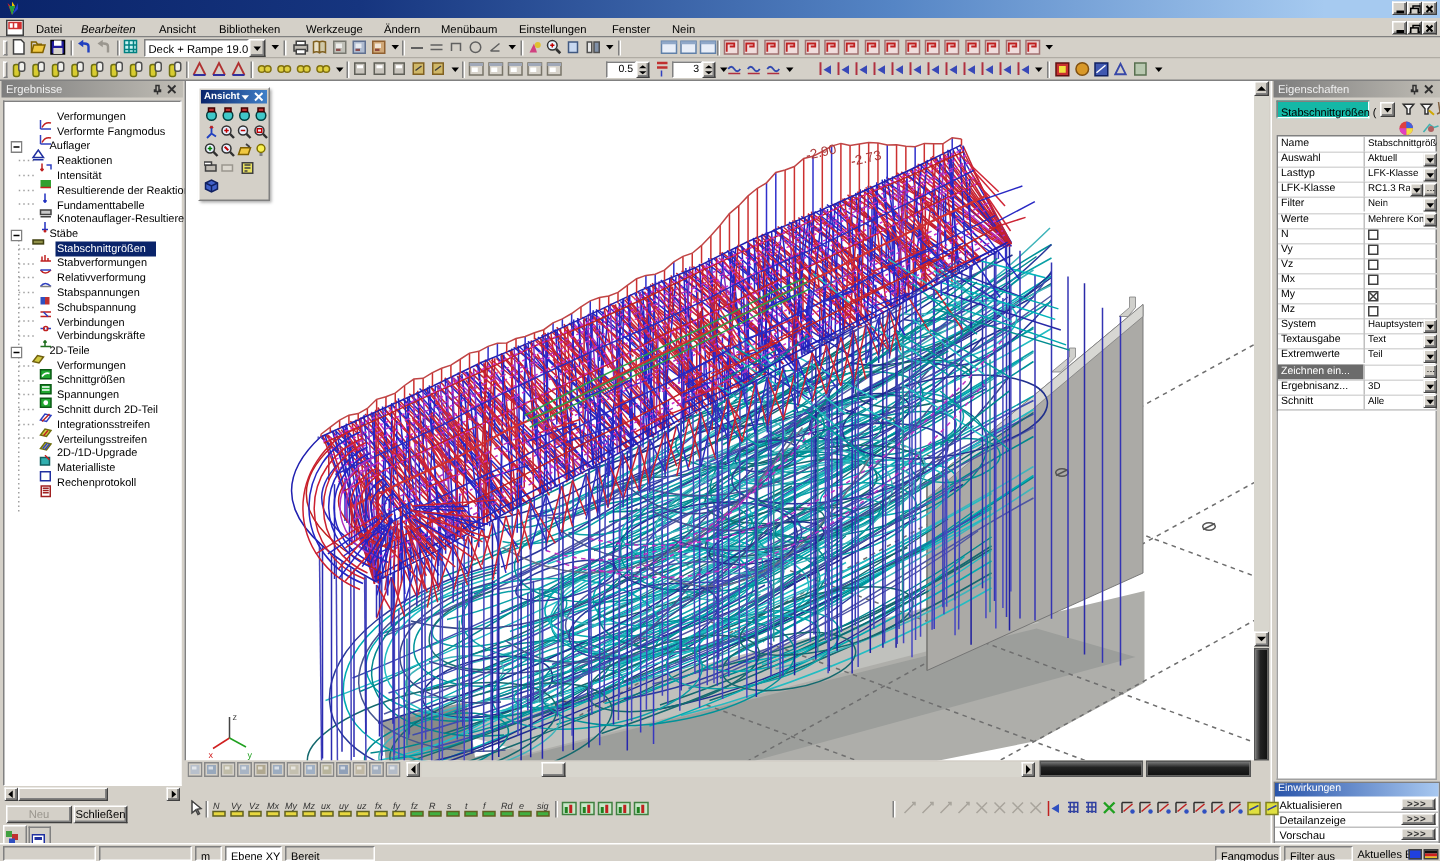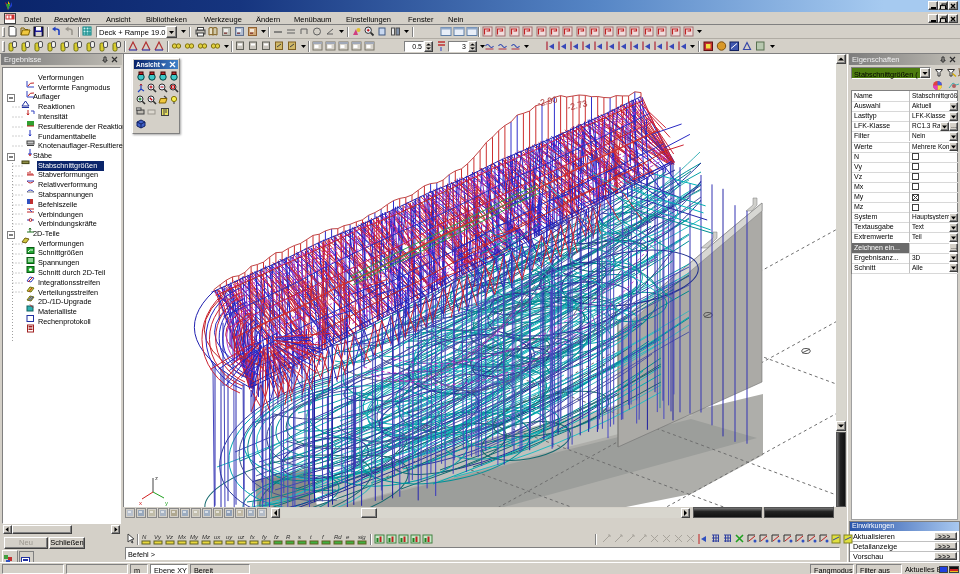--- a/index.html
+++ b/index.html
@@ -588,21 +588,21 @@
     <span class="abs" style="left:38px;top:126px;font-size:7.3px;color:#000;white-space:nowrap;">Relativverformung</span>
     <div class="abs" style="left:26px;top:137px;"><svg width="9" height="9" style="vertical-align:-1px">
         <rect x="1" y="2" width="3" height="5" fill="#3050c0"></rect>
         <rect x="4" y="2" width="3" height="5" fill="#c03030"></rect>
       </svg></div>
     <span class="abs" style="left:38px;top:136px;font-size:7.3px;color:#000;white-space:nowrap;">Stabspannungen</span>
     <div class="abs" style="left:26px;top:147px;"><svg width="9" height="9" style="vertical-align:-1px">
         <path d="M1,2 h7 M1,5 h7" stroke="#c02020"></path>
         <path d="M3,2 L6,5" stroke="#3040c0"></path>
       </svg></div>
-    <span class="abs" style="left:38px;top:146px;font-size:7.3px;color:#000;white-space:nowrap;">Befehlszeile</span>
+    <span class="abs" style="left:38px;top:146px;font-size:7.3px;color:#000;white-space:nowrap;">Schubspannung</span>
     <div class="abs" style="left:26px;top:156px;"><svg width="9" height="9" style="vertical-align:-1px">
         <path d="M1,4 h3 M5,4 h3" stroke="#3040c0"></path>
         <circle cx="4.5" cy="4" r="1.4" fill="none" stroke="#c02020"></circle>
       </svg></div>
     <span class="abs" style="left:38px;top:156px;font-size:7.3px;color:#000;white-space:nowrap;">Verbindungen</span>
     <div class="abs" style="left:26px;top:166px;"><svg width="9" height="9" style="vertical-align:-1px">
         <path d="M1,6 h7 M4,6 V2 M4,2 L3,3.5 M4,2 L5,3.5" stroke="#207020" fill="none"></path>
       </svg></div>
     <span class="abs" style="left:38px;top:165px;font-size:7.3px;color:#000;white-space:nowrap;">Verbindungskräfte</span>
     <svg class="abs" style="left:7px;top:177px" width="8" height="8">
@@ -2507,21 +2507,21 @@
 <div class="abs" style="left:847px;top:54px;width:113px;height:508px;background:#d4d0c8;border-left:1px solid #fff;">
 <div class="abs" style="left:1px;top:0px;width:111px;height:11px;background:linear-gradient(90deg,#7d7d7d,#c0bdb5);">
       <span style="position:absolute;left:3px;top:1px;font-size:7.5px;color:#f0f0f0;">Eigenschaften</span>
       <svg class="abs" style="left:90px;top:2px" width="8" height="8">
         <path d="M3,1 L5,1 L5,4 L6,4 L6,5 L2,5 L2,4 L3,4 Z M4,5 L4,7" stroke="#303030" fill="none"></path>
       </svg>
       <svg class="abs" style="left:100px;top:2px" width="8" height="8">
         <path d="M1,1 L6,6 M6,1 L1,6" stroke="#303030" stroke-width="1.2"></path>
       </svg>
     </div>
-<div class="abs sunken" style="left:3px;top:13px;width:80px;height:12px;background:#4d7c0f;">
+<div class="abs sunken" style="left:3px;top:13px;width:62px;height:12px;background:#14b8a6;">
       <span style="position:absolute;left:2px;top:1.5px;font-size:7.3px;white-space:nowrap;">Stabschnittgrößen (</span>
     </div>
 <div class="abs btn" style="left:72px;top:14px;width:10px;height:10px;">
       <svg width="8" height="8">
         <path d="M1.5,3 L6.5,3 L4,6 Z" fill="#000"></path>
       </svg>
     </div>
 <svg class="abs" style="left:86px;top:13px" width="11" height="11">
       <path d="M1.5,2.5 L8.5,2.5 L6,5.5 L6,9 L4,9 L4,5.5 Z" fill="#f8f8f8" stroke="#303030"></path>
     </svg>
@@ -2877,23 +2877,20 @@
       <circle cx="8" cy="8" r="1.5" fill="#3050c0"></circle>
     </svg>
     <svg class="abs" style="left:708px;top:14px" width="11" height="12">
       <rect x="1" y="2" width="8" height="8" fill="#e0e040" stroke="#808020"></rect>
       <path d="M2,7 L8,4" stroke="#3040a0"></path>
     </svg>
     <svg class="abs" style="left:720px;top:14px" width="11" height="12">
       <rect x="1" y="2" width="8" height="8" fill="#e0e040" stroke="#808020"></rect>
       <path d="M2,7 L8,4" stroke="#3040a0"></path>
     </svg>
-<div class="abs sunken" style="left:2px;top:28px;width:715px;height:13px;background:#fff;">
-      <span style="position:absolute;left:2px;top:2px;font-size:7.3px;">Befehl &gt;</span>
-    </div>
 </div>
 <div class="abs" style="left:0;top:562px;width:960px;height:12px;background:#d4d0c8;border-top:1px solid #fff;">
 <div class="abs" style="left:2px;top:1px;width:62px;height:10px;border:1px solid;border-color:#808080 #fff #fff #808080;"></div>
 <div class="abs" style="left:66px;top:1px;width:62px;height:10px;border:1px solid;border-color:#808080 #fff #fff #808080;"></div>
 <div class="abs" style="left:130px;top:1px;width:18px;height:10px;border:1px solid;border-color:#808080 #fff #fff #808080;">
       <span style="position:absolute;left:3px;top:0.5px;font-size:7.3px;white-space:nowrap;">m</span>
     </div>
 <div class="abs" style="left:150px;top:1px;width:38px;height:10px;background:#fff;border:1px solid;border-color:#808080 #fff #fff #808080;">
       <span style="position:absolute;left:3px;top:0.5px;font-size:7.3px;white-space:nowrap;">Ebene XY</span>
     </div>

